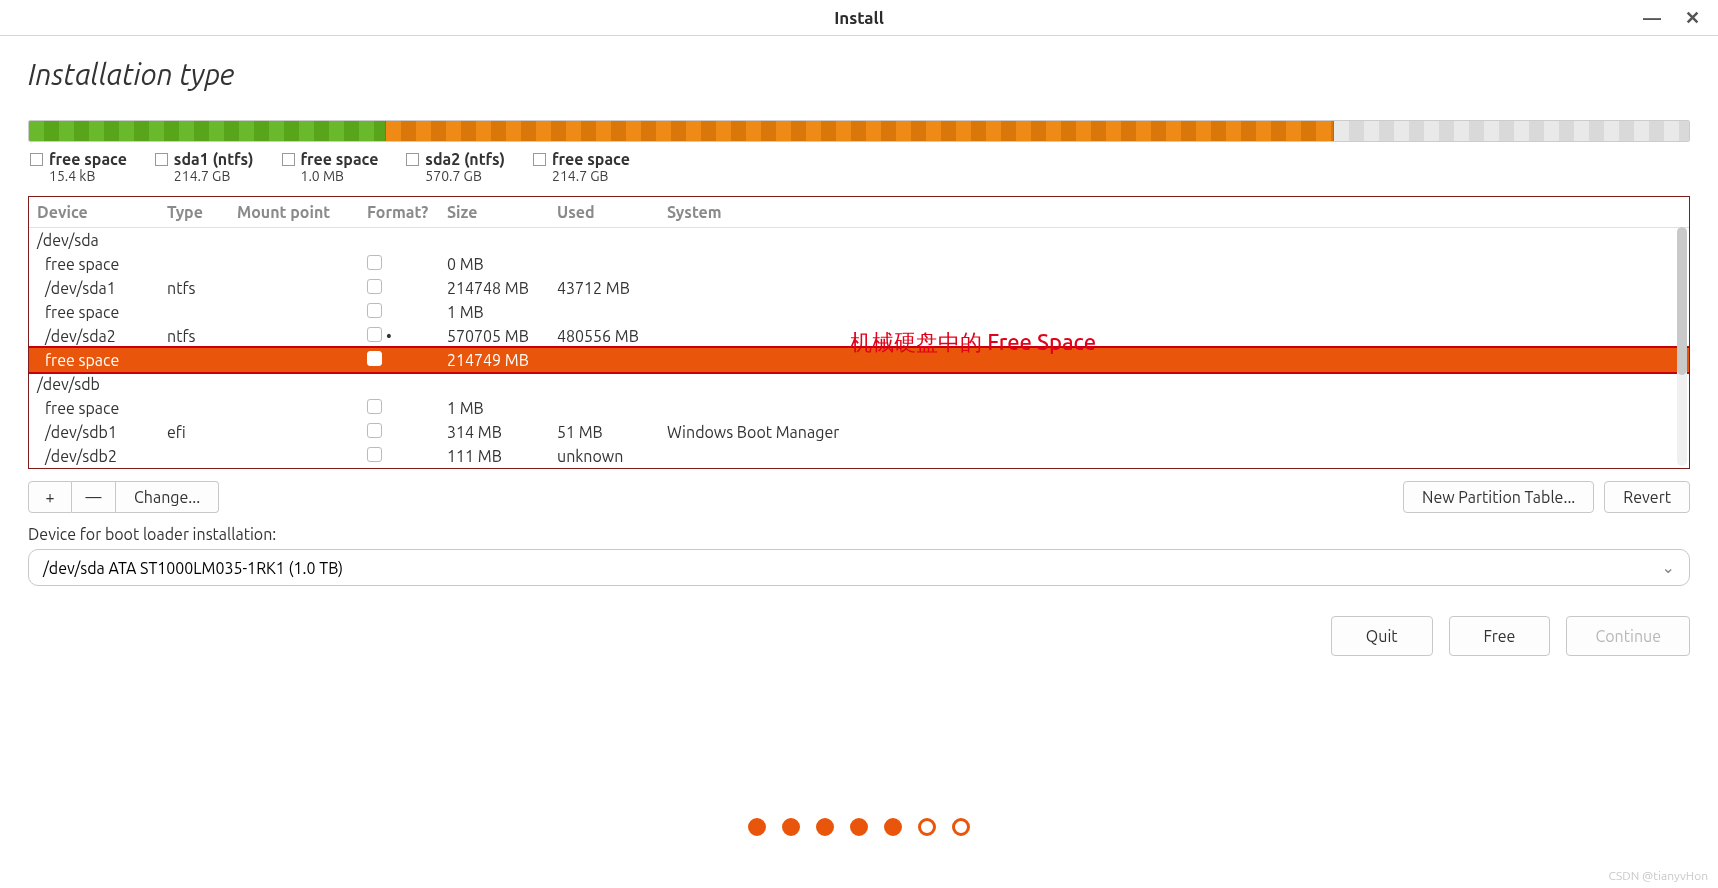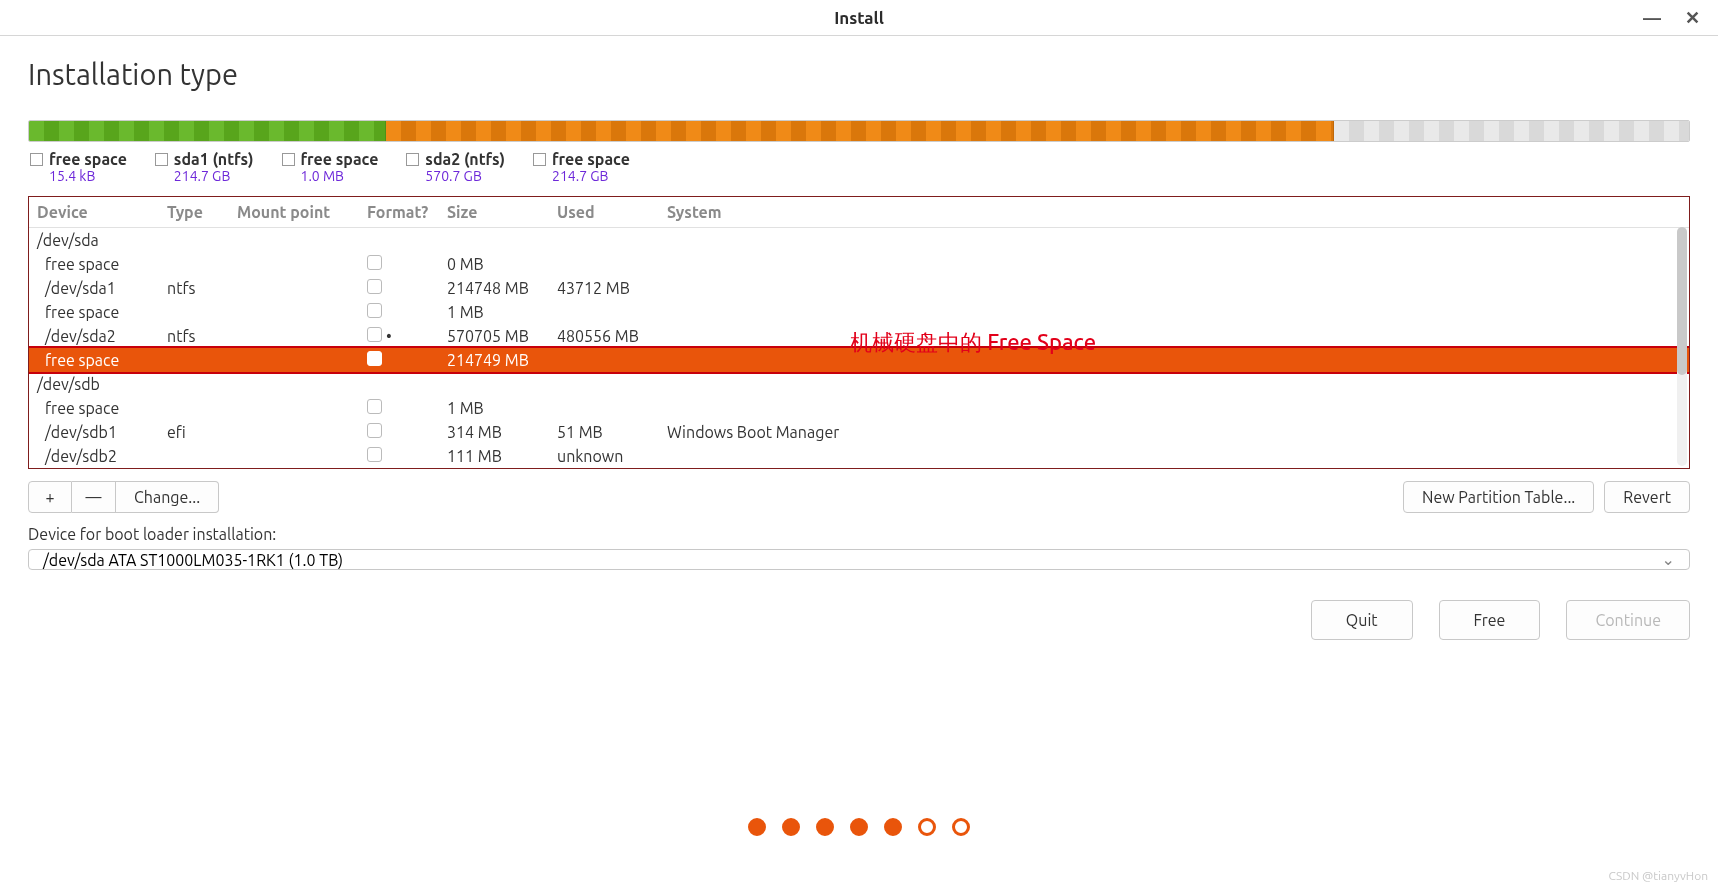--- a/index.html
+++ b/index.html
@@ -6,38 +6,38 @@
 html, body { width: 1718px; height: 888px; background: #fff; overflow: hidden; }
 body { position: relative; }
 
 
 .titlebar { height: 36px; display: flex; align-items: center; justify-content: center; position: relative; border-bottom: 1px solid #d6d6d6; }
 .titlebar .title { font-size: 17px; font-weight: 600; color: #2b2b2b; }
 .titlebar .controls { position: absolute; right: 18px; top: 0; height: 36px; display: flex; align-items: center; gap: 24px; color: #555; font-size: 18px; font-weight: 600; }
 .titlebar .controls .minimize-icon, .titlebar .controls .close-icon { cursor: pointer; font-family: Arial; }
 
 .page { padding: 22px 28px 0 28px; }
-h1.page-title { font-size: 29px; font-weight: 400; color: #333; margin-bottom: 30px; }
+h1.page-title { font-size: 29px; font-weight: 400; color: #333; margin-bottom: 30px; font-style: italic; }
 
 
 .usage-bar { display: flex; height: 22px; width: 100%; margin-bottom: 6px; border: 1px solid #ccc; border-radius: 2px; overflow: hidden; }
 .usage-seg { position: relative; height: 100%; }
 .seg-sep { position: absolute; right: 0; top: 0; width: 1px; height: 100%; background: rgba(0,0,0,.12); }
 .seg-green { background: repeating-linear-gradient(90deg,#6ab92d 0,#6ab92d 15px,#58a51c 15px,#58a51c 30px); }
 .seg-orange { background: repeating-linear-gradient(90deg,#f08a17 0,#f08a17 15px,#da770b 15px,#da770b 30px); }
 .seg-gray { background: repeating-linear-gradient(90deg,#e9e9e9 0,#e9e9e9 15px,#d9d9d9 15px,#d9d9d9 30px); }
 
 
 .legend { display: flex; gap: 28px; padding: 2px 2px 12px 2px; }
 .legend .item { display: flex; flex-direction: column; }
 .legend .item .line1 { display: flex; align-items: center; gap: 6px; font-size: 16px; font-weight: 600; color: #333; }
 .legend .swatch { width: 13px; height: 13px; border: 1px solid #999; display: inline-block; background: #fff; }
 .sw-green { background: #6ab92d; }
 .sw-orange { background: #f08a17; }
-.legend .item .line2 { font-size: 14px; color: #6d28d9; padding-left: 19px; }
+.legend .item .line2 { font-size: 14px; color: #404040; padding-left: 19px; }
 
 
 .ptable { border: 1px solid #7f1d1d; border-radius: 0; overflow: hidden; position: relative; }
 .ptable .scrollbar { position: absolute; right: 2px; top: 30px; bottom: 2px; width: 10px; background: #f0f0f0; border-radius: 5px; }
 .ptable .scrollbar .thumb { position: absolute; left: 0; right: 0; top: 0; height: 62%; background: #c9c9c9; border-radius: 5px; }
 .ptable table { width: 100%; border-collapse: collapse; font-size: 16px; color: #333; }
 .ptable th { text-align: left; font-weight: 600; color: #8a8a8a; padding: 6px 8px; border-bottom: 1px solid #e1e1e1; }
 .ptable td { padding: 3px 8px; white-space: nowrap; }
 .col-device { width: 130px; }
 .col-type { width: 70px; }
@@ -59,25 +59,25 @@
 
 .actions-row { display: flex; justify-content: space-between; margin: 12px 0 12px 0; }
 .btn-grp { display: flex; }
 .btn { border: 1px solid #c8c8c8; background: #fdfdfd; color: #333; padding: 6px 18px; font-size: 16px; border-radius: 4px; cursor: pointer; }
 .btn[disabled] { color: #b8b8b8; cursor: default; text-align: center; }
 .btn.square { width: 44px; text-align: center; padding: 6px 0; border-radius: 4px 0 0 4px; }
 .btn.square + .btn.square { border-left: none; border-radius: 0; }
 .btn.square ~ .btn.change { border-left: none; border-radius: 0 4px 4px 0; }
 
 .label-txt { font-size: 16px; color: #333; margin-bottom: 6px; }
-.select-box { width: 100%; border: 1px solid #c8c8c8; border-radius: 4px; display: flex; justify-content: space-between; align-items: center; padding: 0 14px; font-size: 16px; cursor: pointer; text-align: right; }
+.select-box { width: 100%; border: 1px solid #c8c8c8; border-radius: 10px; display: flex; justify-content: space-between; align-items: center; padding: 8px 14px; font-size: 16px; cursor: pointer; text-align: right; }
 .select-box .chev { color: #888; }
 
 
-.dlg-btns { display: flex; gap: 26px; justify-content: flex-end; margin-top: 30px; }
+.dlg-btns { display: flex; gap: 16px; justify-content: flex-end; margin-top: 30px; }
 
 
 .pager { position: absolute; bottom: 52px; left: 0; right: 0; display: flex; justify-content: center; gap: 16px; }
 .pager .dot { width: 18px; height: 18px; border-radius: 50%; border: 3px solid #e9550b; }
 .pager .dot.filled { background: #e9550b; }
 
 .watermark { position: absolute; right: 10px; bottom: 6px; font-size: 12px; color: #c9c9c9; }
 </style>
 </head>
 <body>

